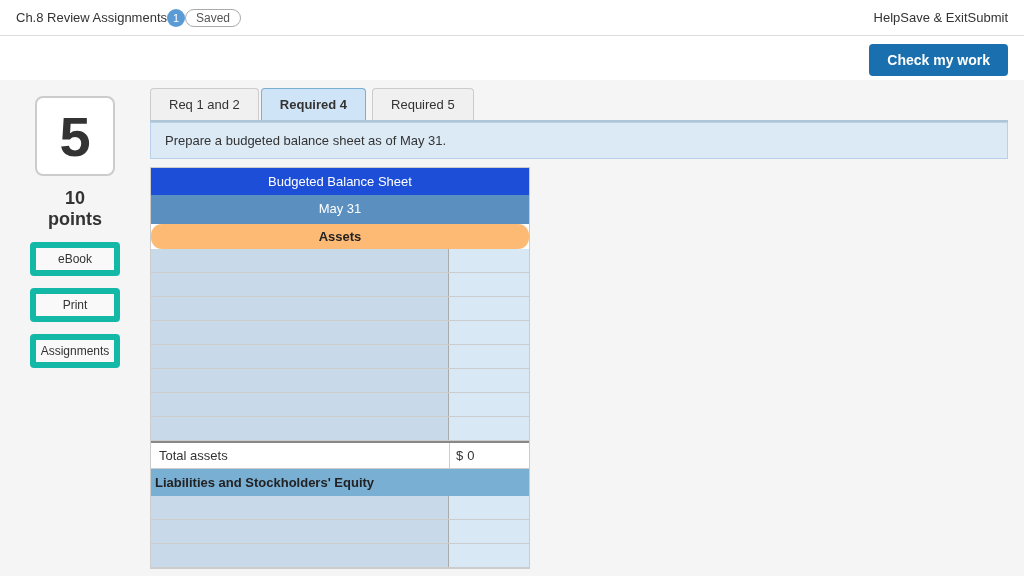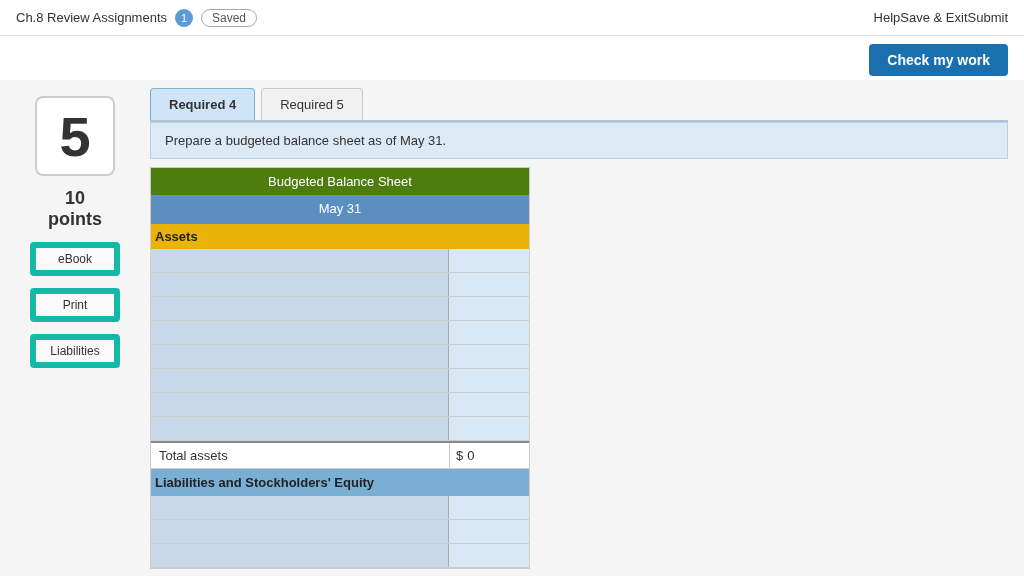--- a/index.html
+++ b/index.html
@@ -3,21 +3,21 @@
   <meta charset="utf-8">
   <style>
     * { box-sizing: border-box; margin: 0; padding: 0; }
     body { font-family: Arial, sans-serif; font-size: 13px; background: #f5f5f5; color: #333; }
 
     .top-bar {
       display: flex; align-items: center; justify-content: space-between;
       background: #fff; padding: 6px 16px; border-bottom: 1px solid #ddd;
       height: 36px;
     }
-    .top-bar-left { display: flex; align-items: center; gap: 8px; }
+    .top-bar-left { display: flex; align-items: center; }
     .top-bar-title { font-size: 13px; color: #333; }
     .badge { background: #5b9bd5; color: #fff; border-radius: 50%; width: 18px; height: 18px; display: inline-flex; align-items: center; justify-content: center; font-size: 11px; }
     .saved-badge { border: 1px solid #aaa; border-radius: 12px; padding: 1px 10px; font-size: 12px; color: #555; }
     .top-bar-right { display: flex; align-items: center; }
     .top-bar-right a { font-size: 13px; color: #333; text-decoration: none; }
     .check-my-work-btn {
       background: #1a6faf; color: #fff; border: none; border-radius: 4px;
       padding: 8px 18px; font-size: 14px; font-weight: bold; cursor: pointer;
     }
 
@@ -57,21 +57,21 @@
       margin-top: 0; margin-bottom: 8px; border: 1px solid #b8d0e8;
     }
 
     .table-container {
       background: #fff; border: 1px solid #ccc; width: 380px;
     }
     .table-header-row {
       background: #4a7db5; color: #fff; text-align: center; padding: 6px 4px; font-size: 13px;
     }
     .section-header {
-      background: #eab308; text-align: left; padding: 5px 4px; font-size: 13px; font-weight: bold; color: #222;
+      background: #fdba74; text-align: center; padding: 5px 4px; font-size: 13px; font-weight: bold; color: #222; border-radius: 11px;
     }
 
     .data-row {
       display: flex; border-bottom: 1px solid #ccc;
     }
     .data-row .label-cell {
       flex: 1; background: #c8daea; padding: 4px 8px; border-right: 1px solid #aaa; min-height: 22px;
     }
     .data-row .value-cell {
       width: 80px; background: #d8e8f5; padding: 4px 6px; text-align: right; min-height: 22px;
@@ -122,36 +122,37 @@
 <div class="main-content">
 
   <div class="sidebar">
     <div class="step-number-box">5</div>
     <div class="points-label">
       <span>10</span>
       <span>points</span>
     </div>
     <div class="sidebar-btn">eBook</div>
     <div class="sidebar-btn">Print</div>
-    <div class="sidebar-btn">Liabilities</div>
+    <div class="sidebar-btn">Assignments</div>
   </div>
 
   <div class="content-area">
 
     <div class="tabs">
+      <div class="tab">Req 1 and 2</div>
       <div class="tab active highlighted">Required 4</div>
       <div class="tab-separator"></div>
       <div class="tab">Required 5</div>
     </div>
 
     <div class="instruction-bar">Prepare a budgeted balance sheet as of May 31.</div>
 
     <div class="table-container">
 
-      <div class="table-header-row" style="background:#4d7c0f;">Budgeted Balance Sheet</div>
+      <div class="table-header-row" style="background:#1d4ed8;">Budgeted Balance Sheet</div>
       <div class="table-header-row" style="background:#5a8fc0; padding-bottom:8px;">May 31</div>
 
       <div class="section-header">Assets</div>
 
       <div class="data-row">
         <div class="label-cell"><input class="label-input" type="text" style=""></div>
         <div class="value-cell"><input type="text" style=""></div>
       </div>
       <div class="data-row">
         <div class="label-cell"><input class="label-input" type="text" style=""></div>

